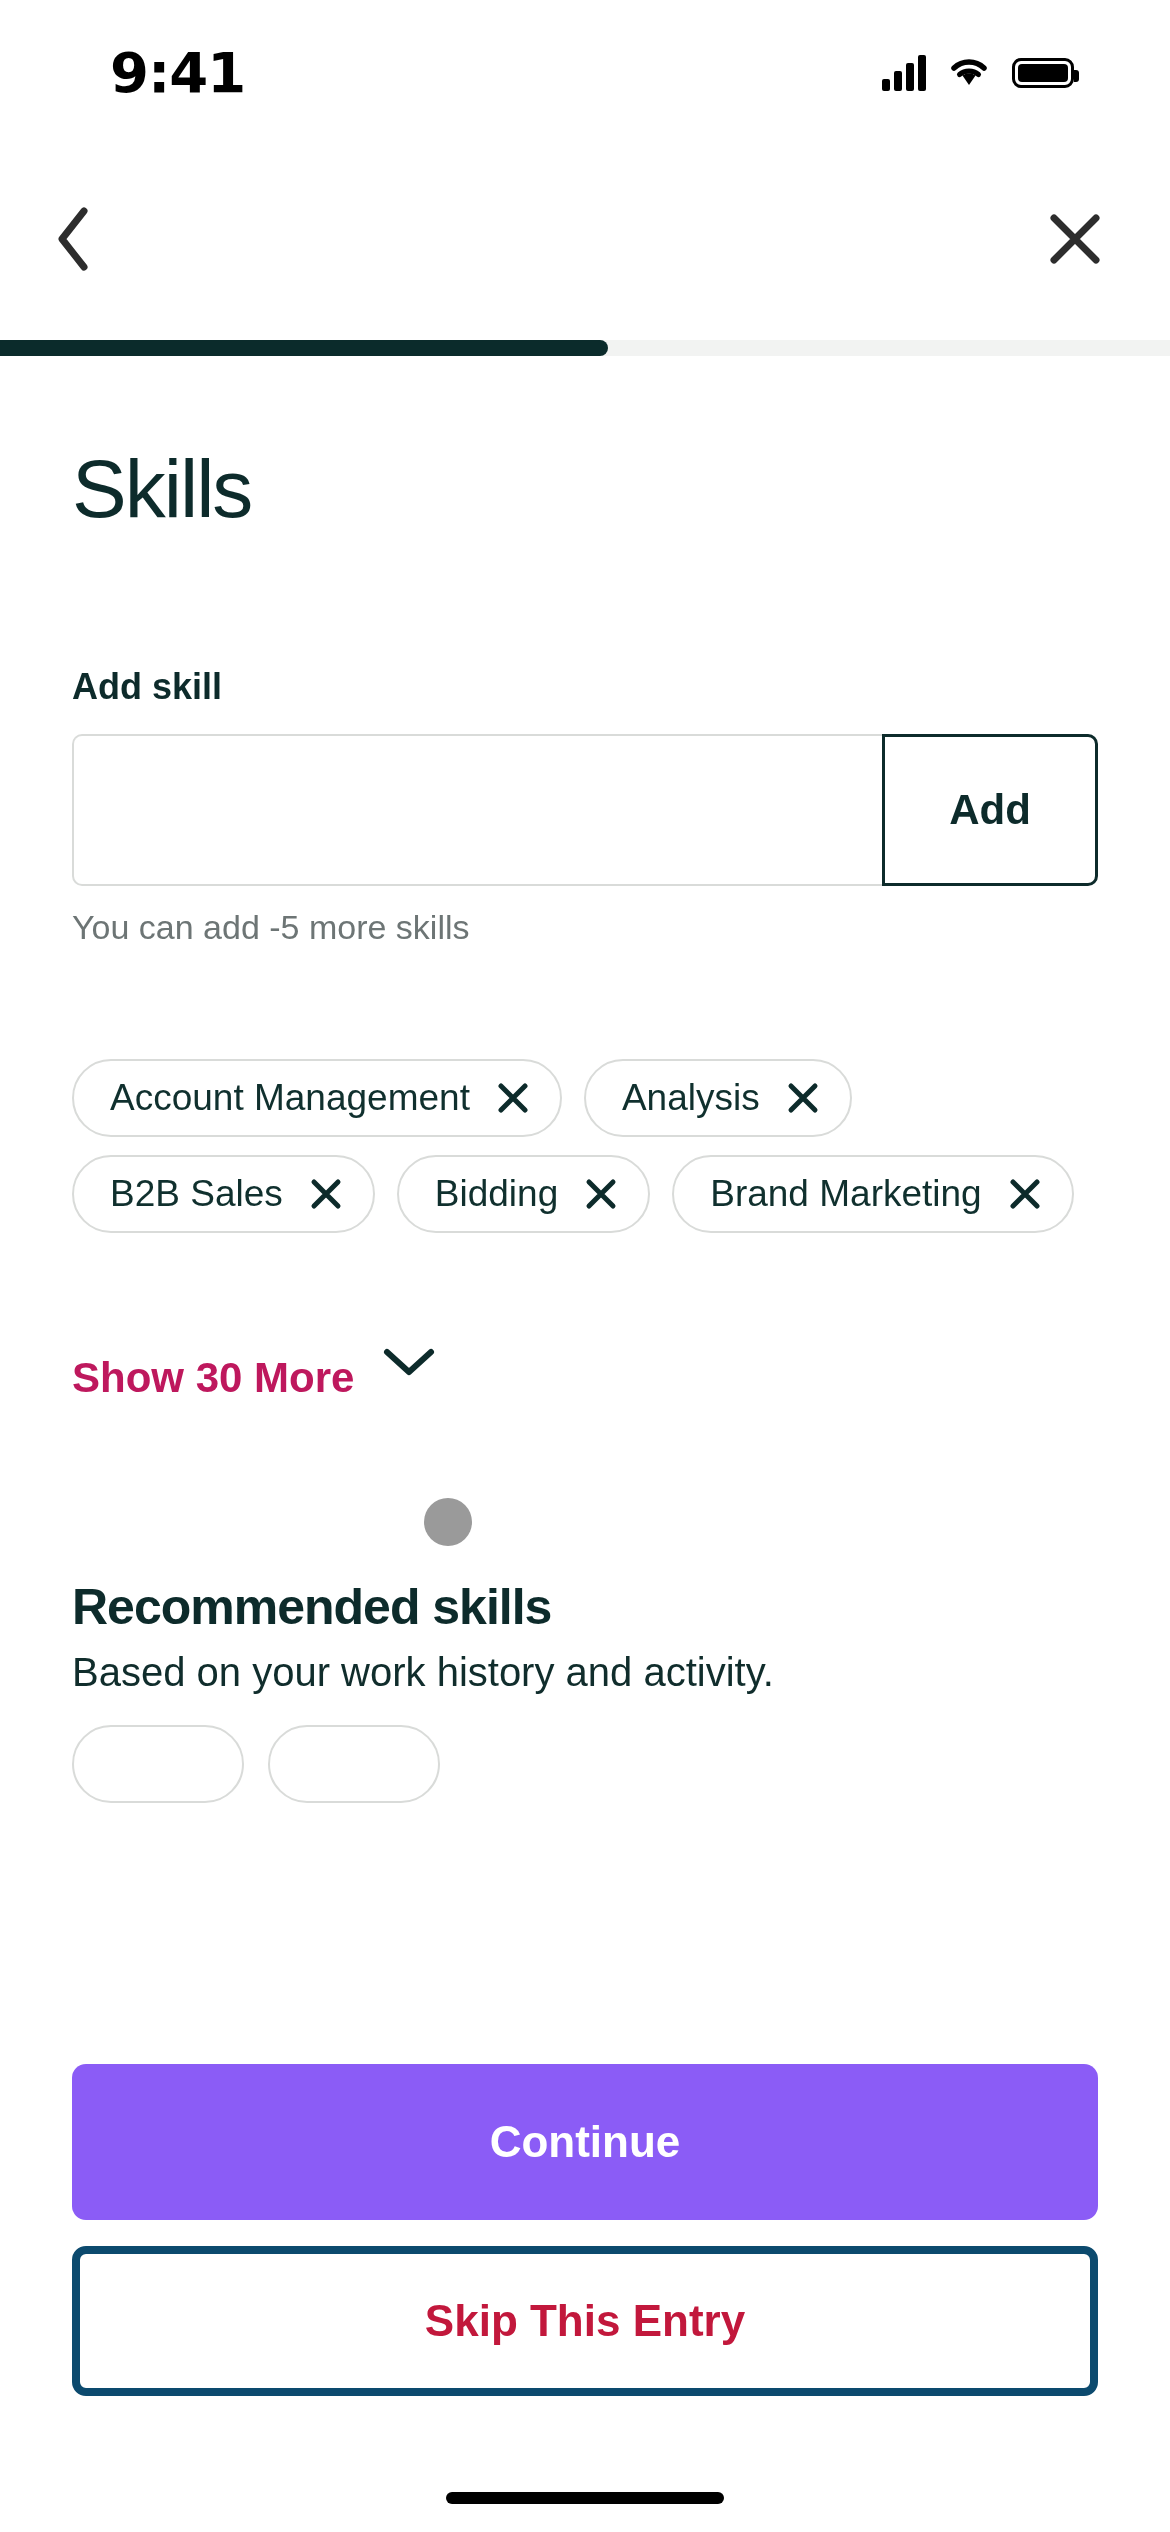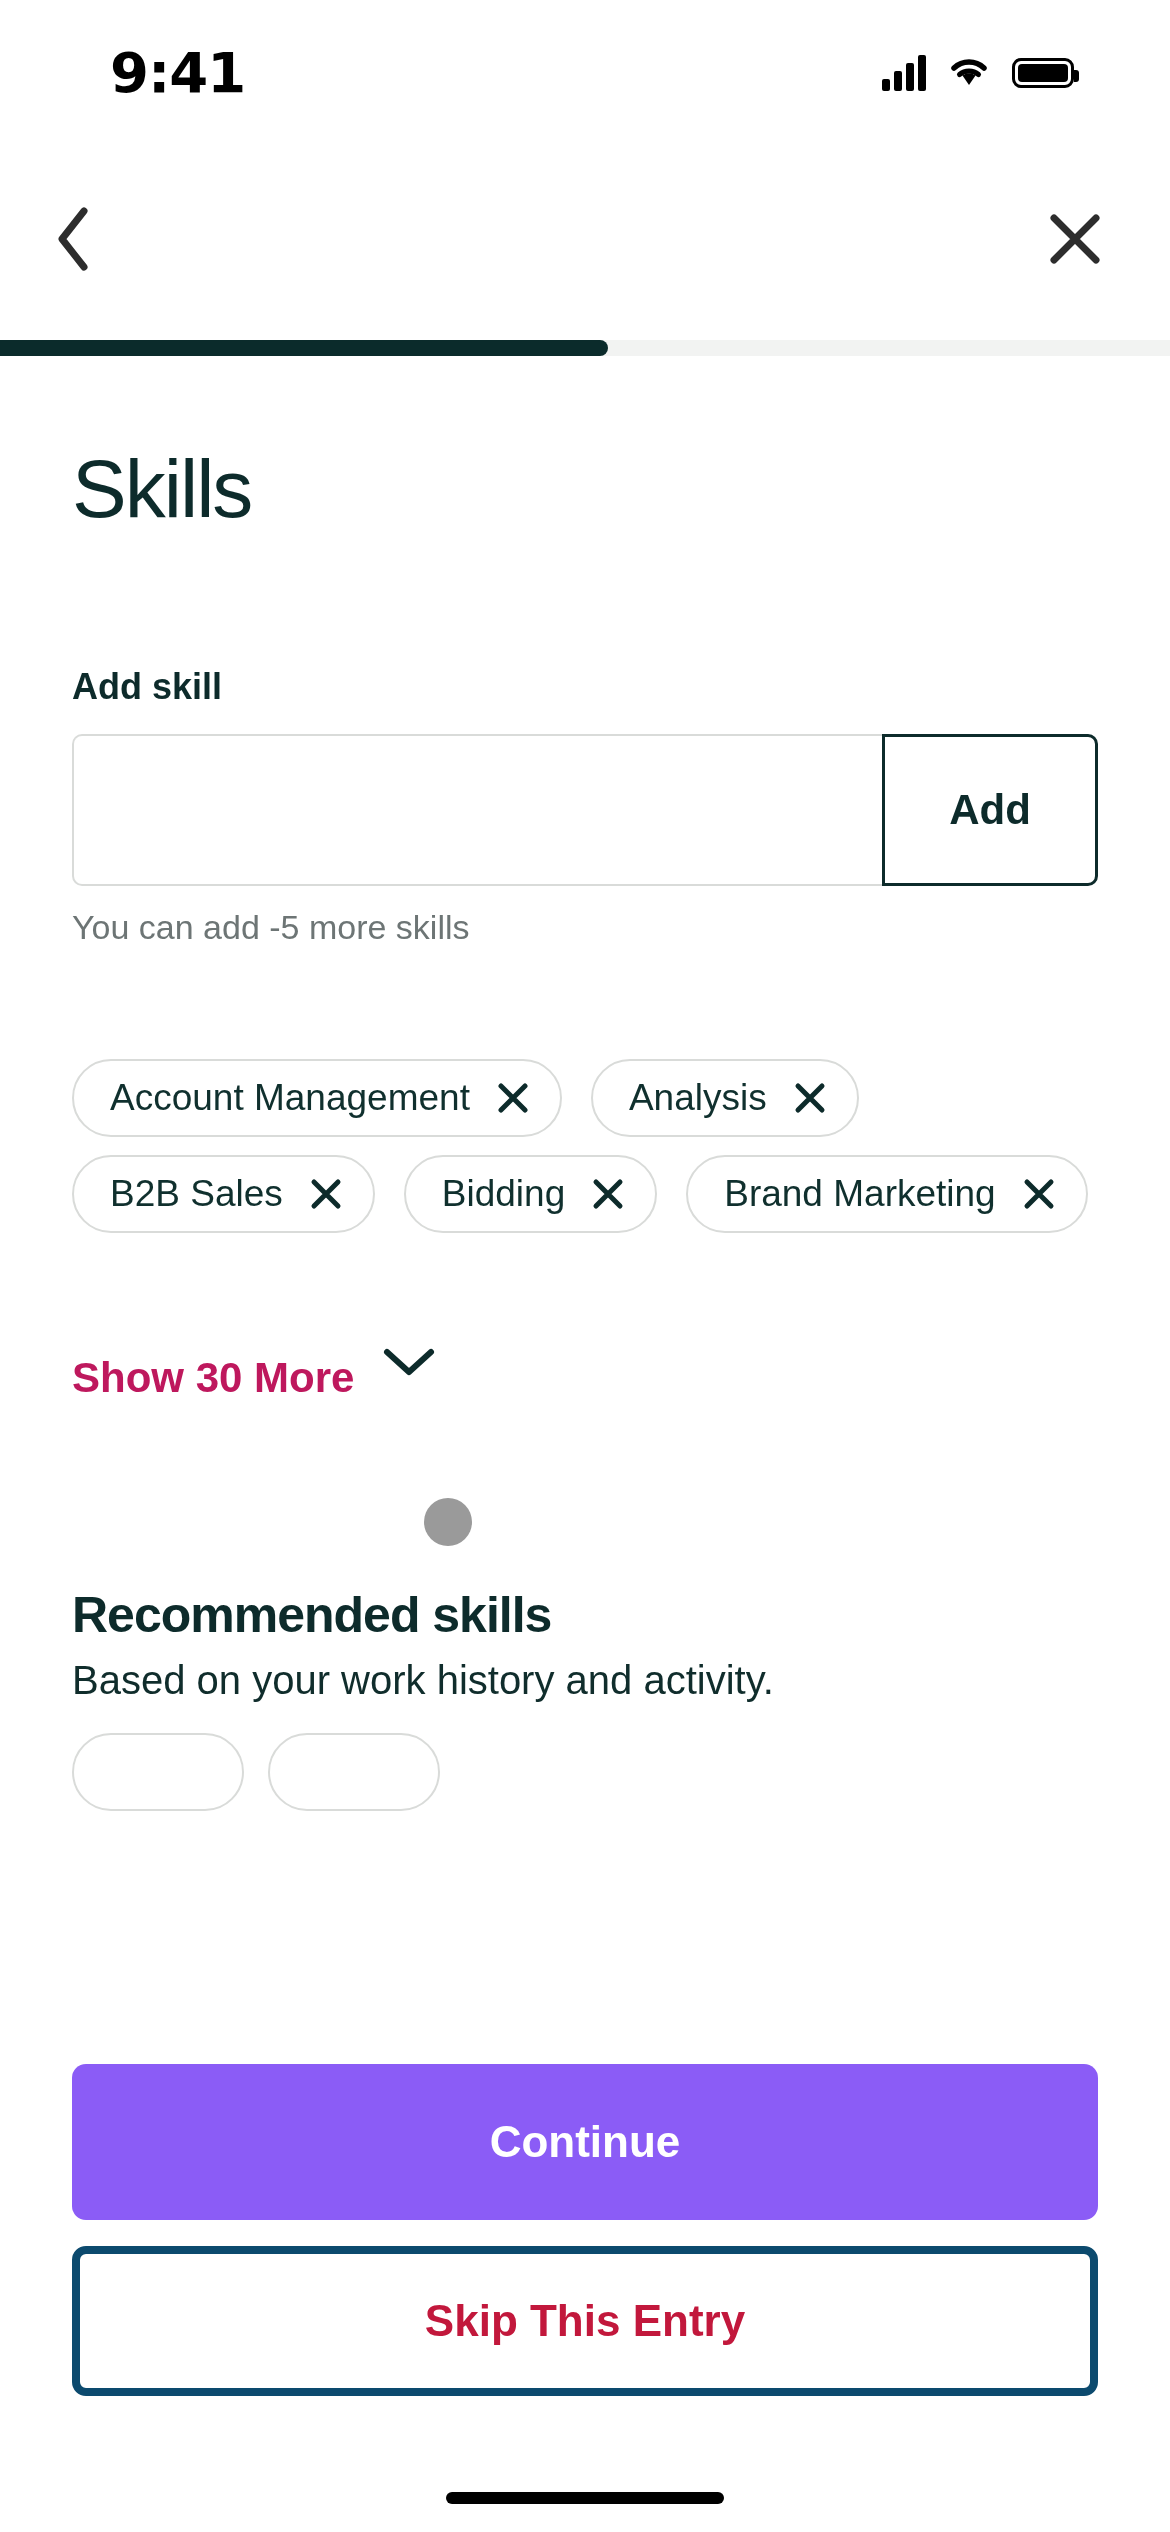--- a/index.html
+++ b/index.html
@@ -86,21 +86,21 @@
     border:3px solid #0d2b2b; border-radius:0 10px 10px 0;
     font-size:42px; font-weight:700; color:#0d2b2b;
     font-family:"Liberation Sans", sans-serif; cursor:pointer;
   }
   .helper-text{
     font-size:34px; color:#6d7575; margin-top:22px;
   }
 
   
   .chips{
-    display:flex; flex-wrap:wrap; gap:18px 29px; margin-top:112px;
+    display:flex; flex-wrap:wrap; gap:18px 22px; margin-top:112px;
     width:1026px;
   }
   .chip{
     display:inline-flex; align-items:center; gap:26px;
     height:78px; padding:0 30px 0 36px;
     border:2px solid #d9dbd9; border-radius:40px; background:#fff;
     font-size:37px; color:#10302e; cursor:pointer; white-space:nowrap;
   }
   .chip-x{ display:inline-flex; align-items:center; }
 
@@ -115,21 +115,21 @@
     text-decoration-thickness:4px;
     font-family:"Liberation Sans", sans-serif;
     margin-top:29px;
   }
 
   .dot{
     width:48px; height:48px; border-radius:50%; background:#9a9a9a;
     margin:96px 0 0 352px;
   }
   h2.rec-title{
-    font-size:50px; font-weight:700; color:#0d2b2b; margin-top:40px;
+    font-size:50px; font-weight:700; color:#0d2b2b; margin-top:32px;
     letter-spacing:-1px;
   }
   .rec-sub{ font-size:40px; color:#102d2c; margin-top:14px; }
 
   .rec-chips{ display:flex; gap:24px; margin-top:30px; }
   .rec-chip-ghost{
     width:172px; height:78px; border:2px solid #d9dbd9; border-radius:40px;
   }
 
   

